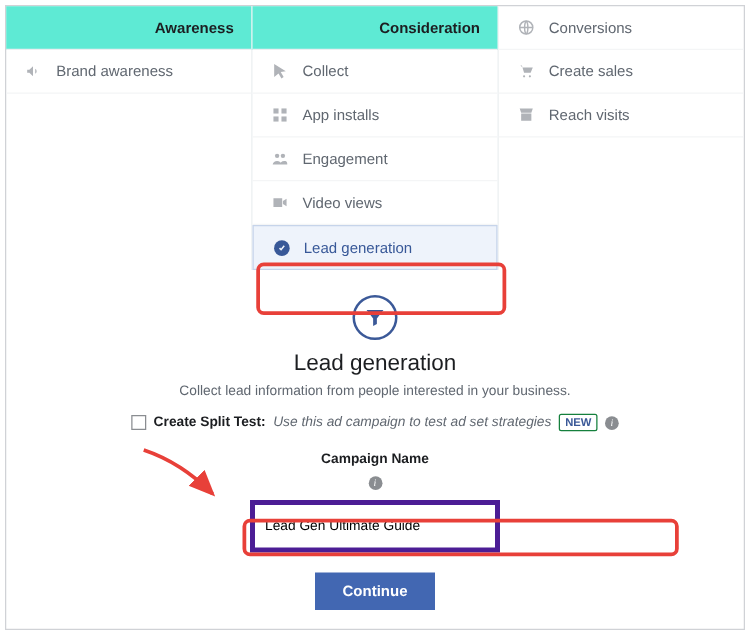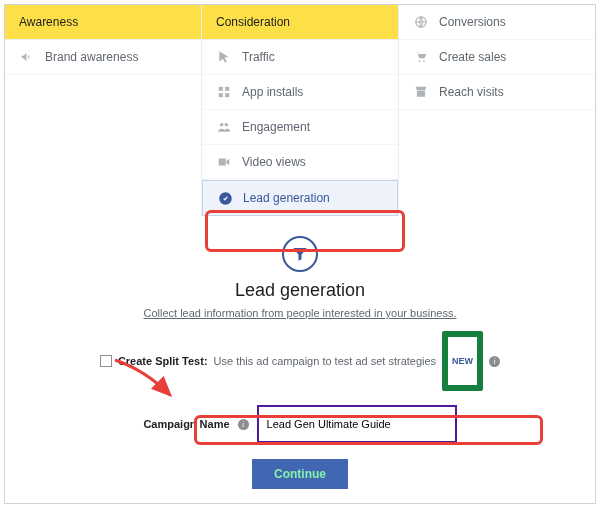--- a/index.html
+++ b/index.html
@@ -24,25 +24,26 @@
     display: flex;
     width: 100%;
   }
   .col {
     flex: 1;
     border-right: 1px solid #eceff1;
   }
   .col:last-child { border-right: none; }
   .col-header {
     padding: 10px 14px;
-    font-weight: 400;
+    font-weight: 700;
     font-size: 12px;
     color: #1c1e21;
     border-bottom: 1px solid #eceff1;
-    background: #fde047;
+    background: #5eead4;
+    text-align: right;
   }
   .item {
     display: flex;
     align-items: center;
     padding: 9px 14px;
     font-size: 12px;
     color: #606770;
     border-bottom: 1px solid #f4f5f6;
     cursor: pointer;
     gap: 10px;
@@ -87,71 +88,71 @@
   .bottom h2 {
     font-size: 18px;
     font-weight: 400;
     color: #1c1e21;
     margin-bottom: 6px;
   }
   .bottom .sub {
     font-size: 11px;
     color: #606770;
     margin-bottom: 12px;
-    text-decoration: underline;
   }
   .splitrow {
     font-size: 11px;
     color: #1c1e21;
     display: inline-flex;
     align-items: center;
     gap: 6px;
     margin-bottom: 14px;
   }
   .splitrow .cb {
     width: 12px; height: 12px;
     border: 1px solid #8a8d91;
     background: #fff;
     display: inline-block;
   }
   .splitrow .lbl { font-weight: 600; }
-  .splitrow .desc { color: #606770; }
+  .splitrow .desc { color: #606770; font-style: italic; }
   .newbadge {
-    border: 6px solid #15803d;
+    border: 1px solid #15803d;
     color: #3b5998;
     font-size: 9px;
-    padding: 19px 4px;
+    padding: 1px 4px;
     border-radius: 2px;
     font-weight: 600;
   }
   .infodot {
     width: 11px; height: 11px; border-radius: 50%;
     background: #8a8d91; color: #fff;
     font-size: 8px; display: inline-flex;
     align-items: center; justify-content: center;
     font-style: italic; font-family: serif;
   }
   .campaign-row {
     display: inline-flex;
     align-items: center;
     gap: 8px;
     font-size: 11px;
+    flex-direction: column;
   }
   .campaign-row .clabel { font-weight: 600; }
   .campaign-row input {
-    border: 2px solid #4c1d95;
+    border: 4px solid #4c1d95;
     padding: 17px 8px;
     font-size: 11px;
     width: 200px;
     height: 24px;
   }
   .continue {
     margin-top: 16px;
     background: #4267b2;
-    color: #86efac;
+    color: #ffffff;
     border: none;
     padding: 8px 22px;
     font-size: 12px;
     font-weight: 600;
     cursor: pointer;
   }
   
   .arrow {
     position: absolute;
     top: 350px;
@@ -179,21 +180,21 @@
     </div>
 
     <div class="col">
       <div class="col-header">Consideration</div>
       <div class="item">
         <span class="ic">
           <svg width="14" height="14" viewBox="0 0 24 24" fill="currentColor">
               <path d="M4 2l16 10-7 1 4 7-3 2-4-7-6 5z"></path>
             </svg>
         </span>
-        <span>Traffic</span>
+        <span>Collect</span>
       </div>
       <div class="item">
         <span class="ic">
           <svg width="14" height="14" viewBox="0 0 24 24" fill="currentColor">
               <rect x="3" y="3" width="7" height="7"></rect>
               <rect x="14" y="3" width="7" height="7"></rect>
               <rect x="3" y="14" width="7" height="7"></rect>
               <rect x="14" y="14" width="7" height="7"></rect>
             </svg>
         </span>

